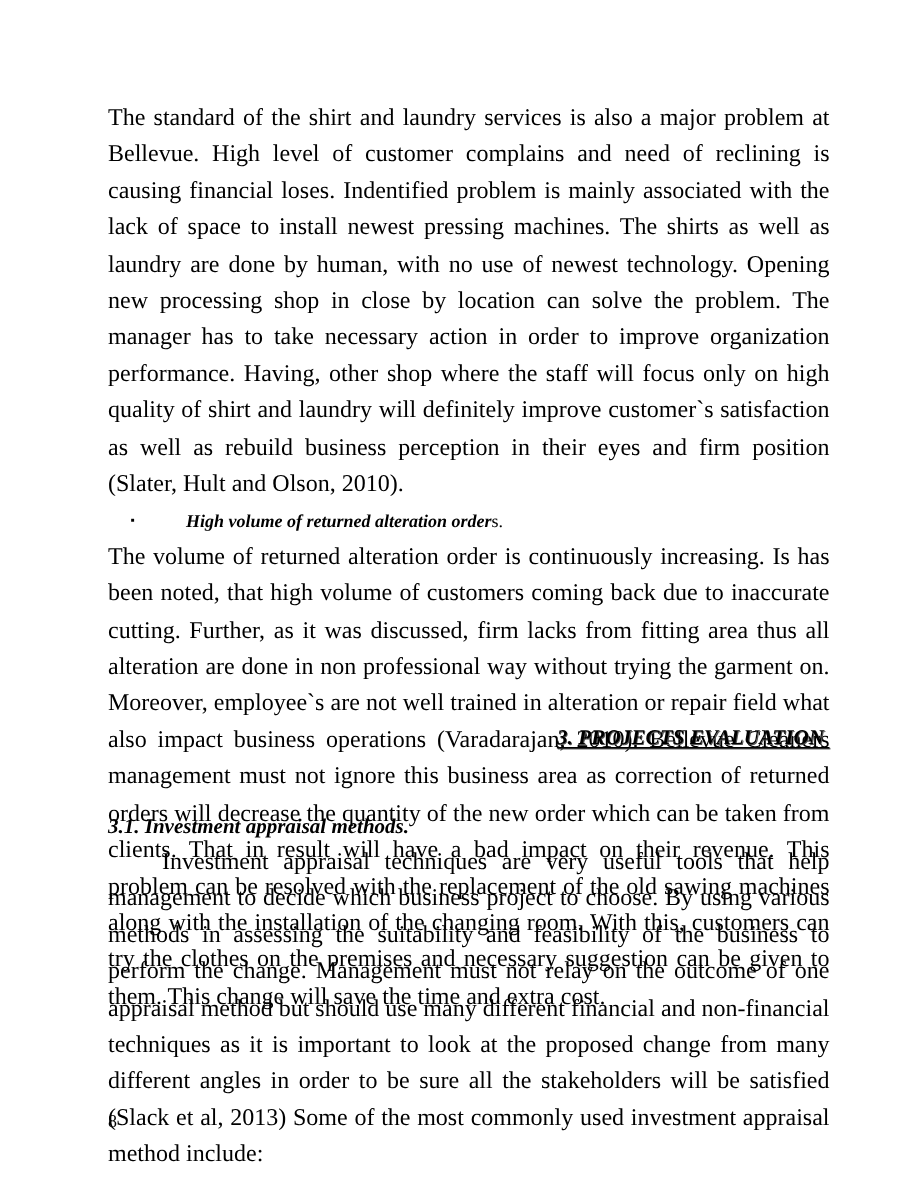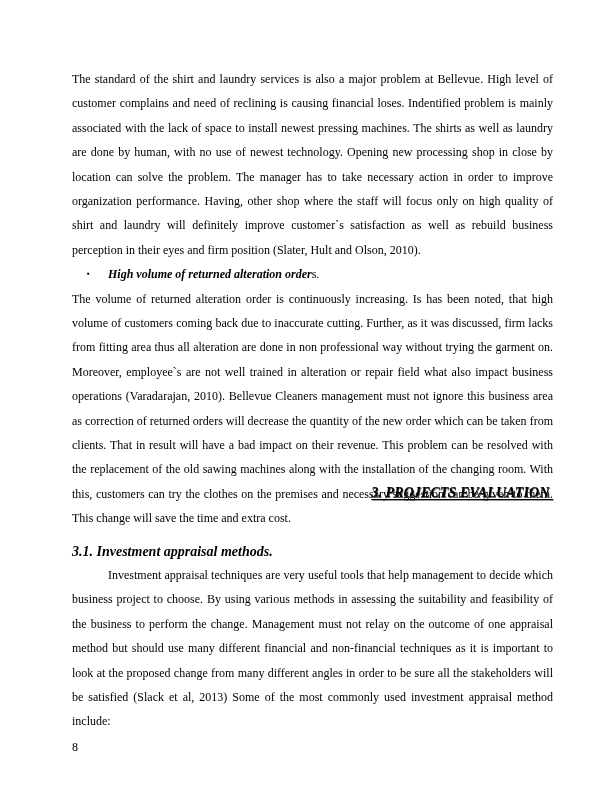--- a/index.html
+++ b/index.html
@@ -15,21 +15,21 @@
       font-family: "Liberation Serif", "DejaVu Serif", serif;
       color: #000000;
     }
     .page {
       position: absolute;
       left: 72px;
       top: 67px;
       width: 481px;
     }
     .para {
-      font-size: 12px;
+      font-size: 16px;
       line-height: 24.4px;
       text-align: justify;
       margin: 0;
       text-align-last: left;
     }
     .indent {
       text-indent: 36px;
     }
     .bullet-row {
       position: relative;
@@ -40,21 +40,21 @@
     }
     .bullet-mark {
       position: absolute;
       left: 15px;
       top: 0;
       font-size: 8px;
       line-height: 24.4px;
     }
     .bullet-text {
       position: absolute;
-      left: 36px;
+      left: 52px;
       top: 0;
       white-space: nowrap;
     }
     .bullet-text .bi {
       font-weight: bold;
       font-style: italic;
     }
     .section-heading {
       position: absolute;
       left: 0;

